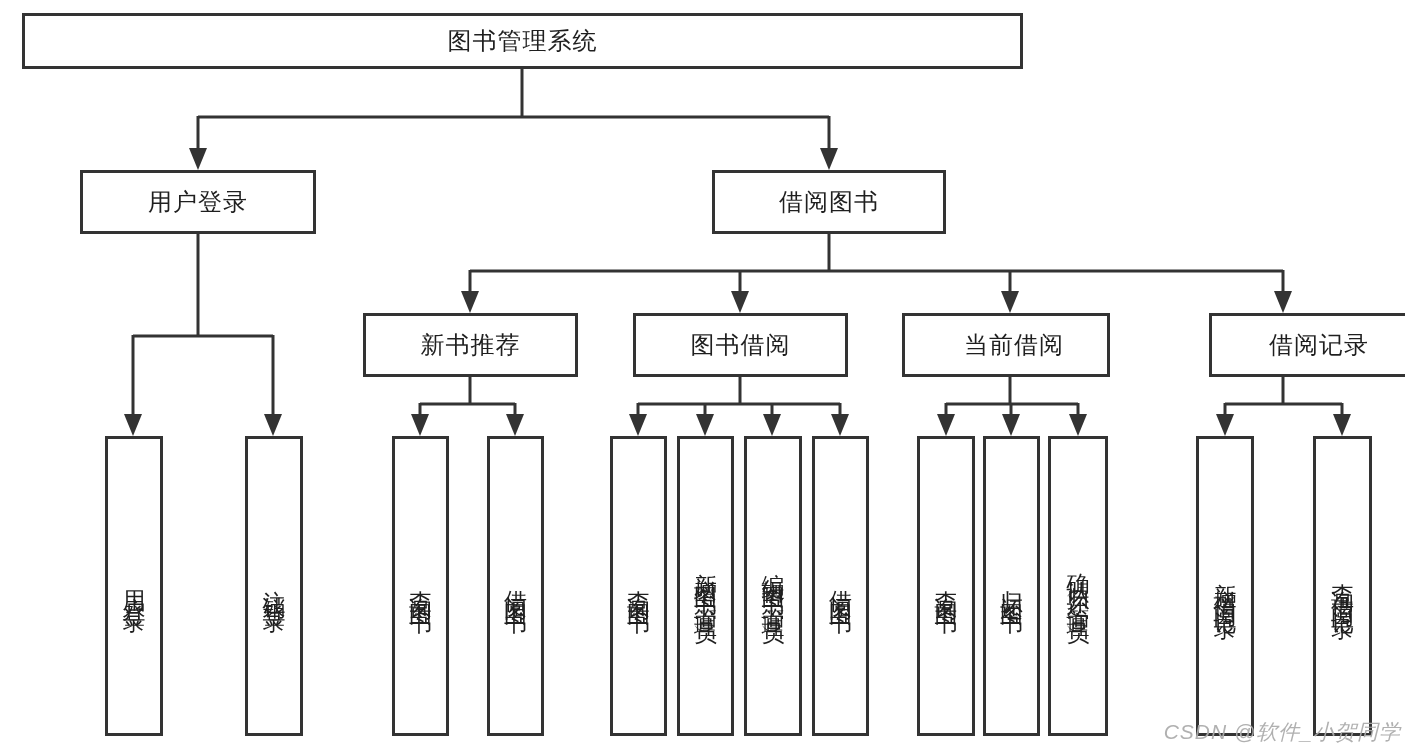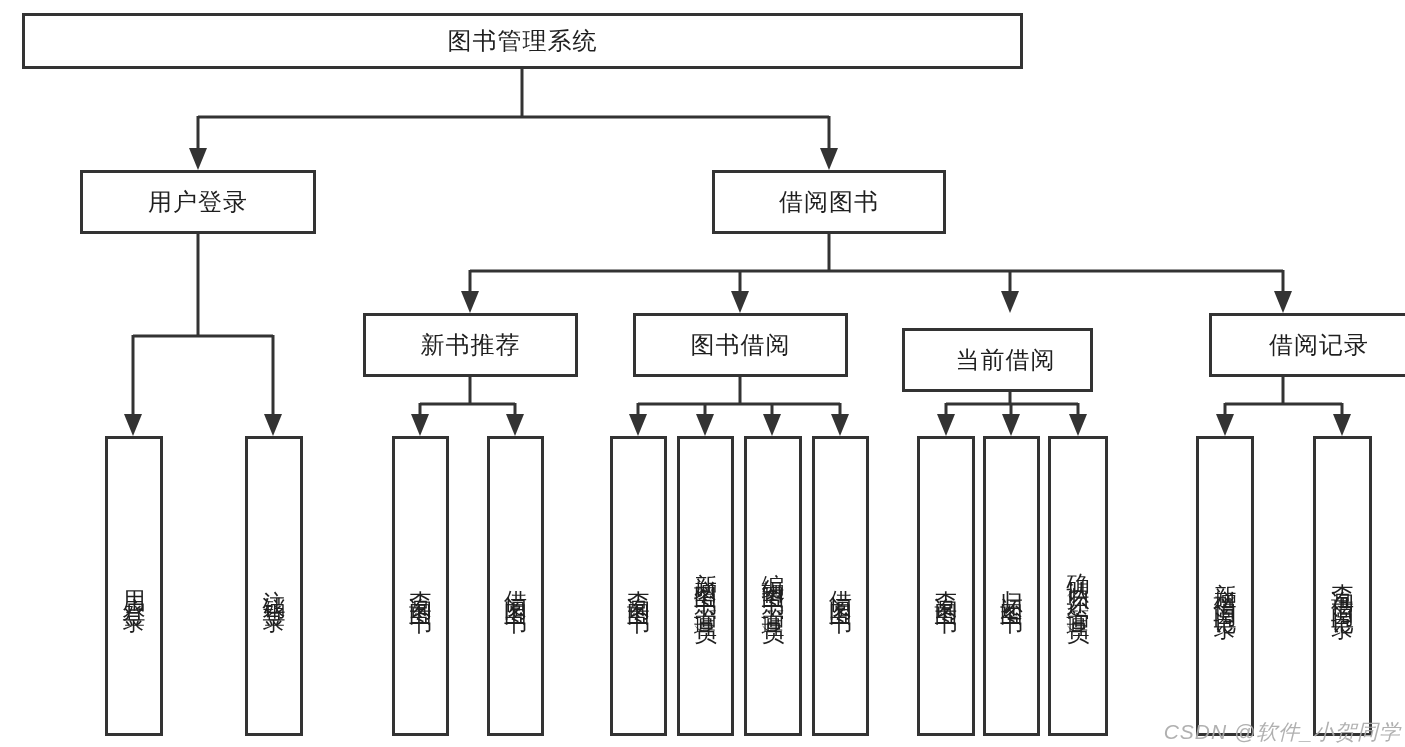--- a/index.html
+++ b/index.html
@@ -150,21 +150,21 @@
   <div class="box h" style="left:712px; top:170px; width:234px; height:64px;">
     <span>借阅图书</span>
   </div>
 
   <div class="box h" style="left:363px; top:313px; width:215px; height:64px;">
     <span>新书推荐</span>
   </div>
   <div class="box h" style="left:633px; top:313px; width:215px; height:64px;">
     <span>图书借阅</span>
   </div>
-  <div class="box h" style="left:902px; top:328px; width:191px; height:64px;padding-left:16px;">
+  <div class="box h" style="left:902px; top:313px; width:208px; height:64px;padding-left:16px;">
     <span>当前借阅</span>
   </div>
   <div class="box h" style="left:1173px; top:313px; width:220px; height:64px;margin-left:36px;">
     <span>借阅记录</span>
   </div>
 
   <div class="box v" style="left:105px; top:436px; width:58px; height:300px;">
     <span>用户登录</span>
   </div>
   <div class="box v" style="left:245px; top:436px; width:58px; height:300px;">

